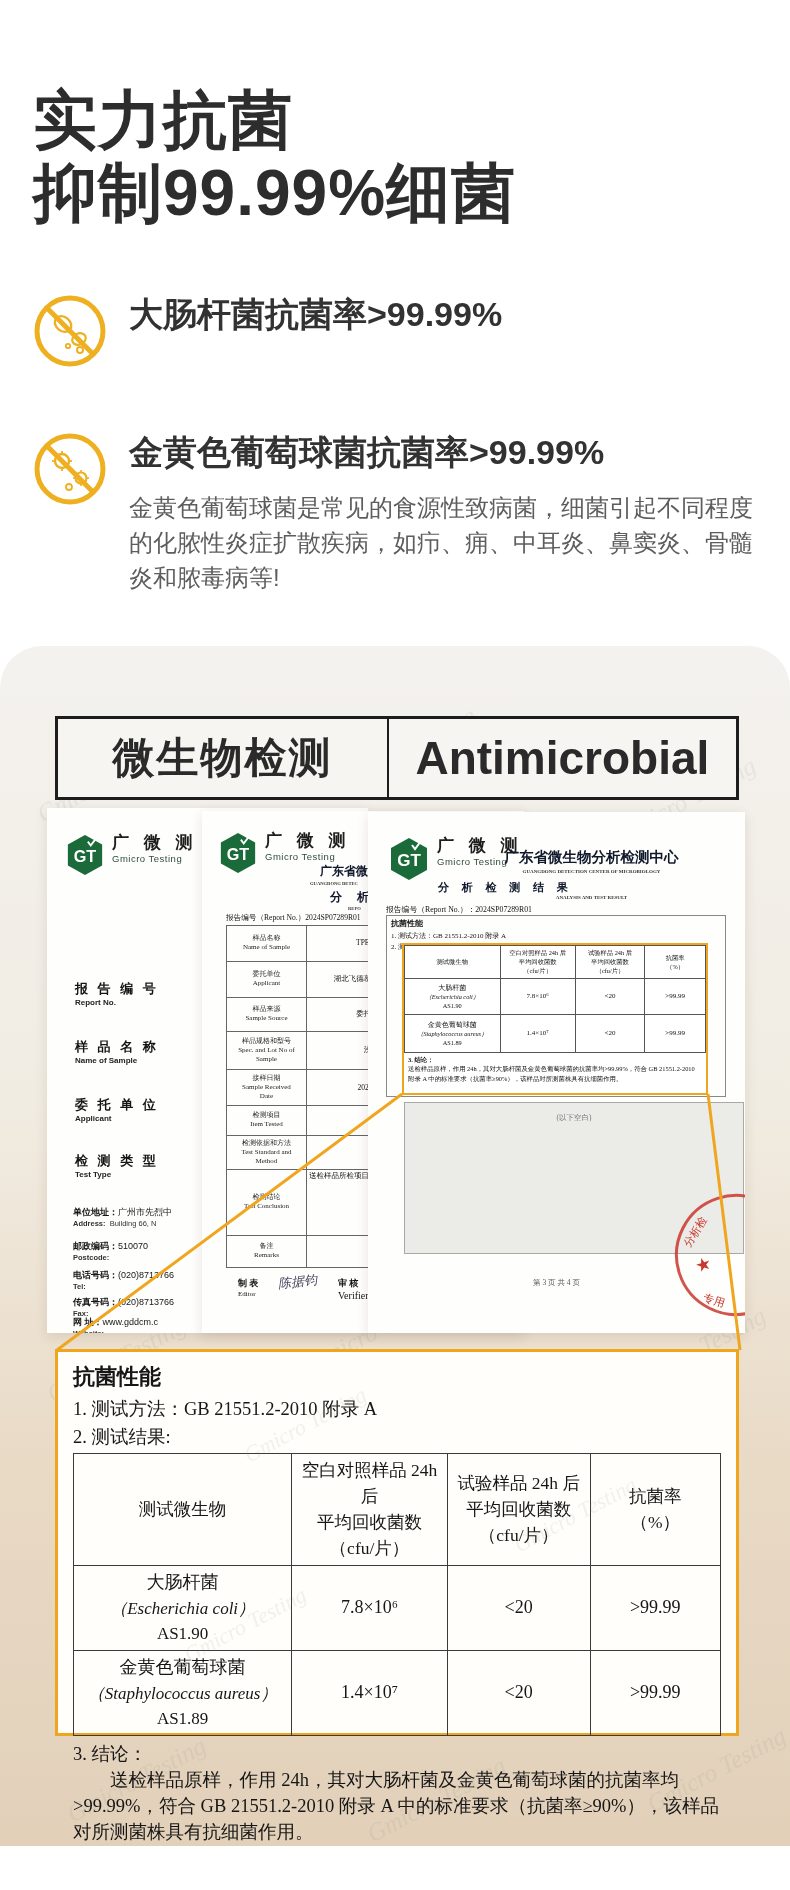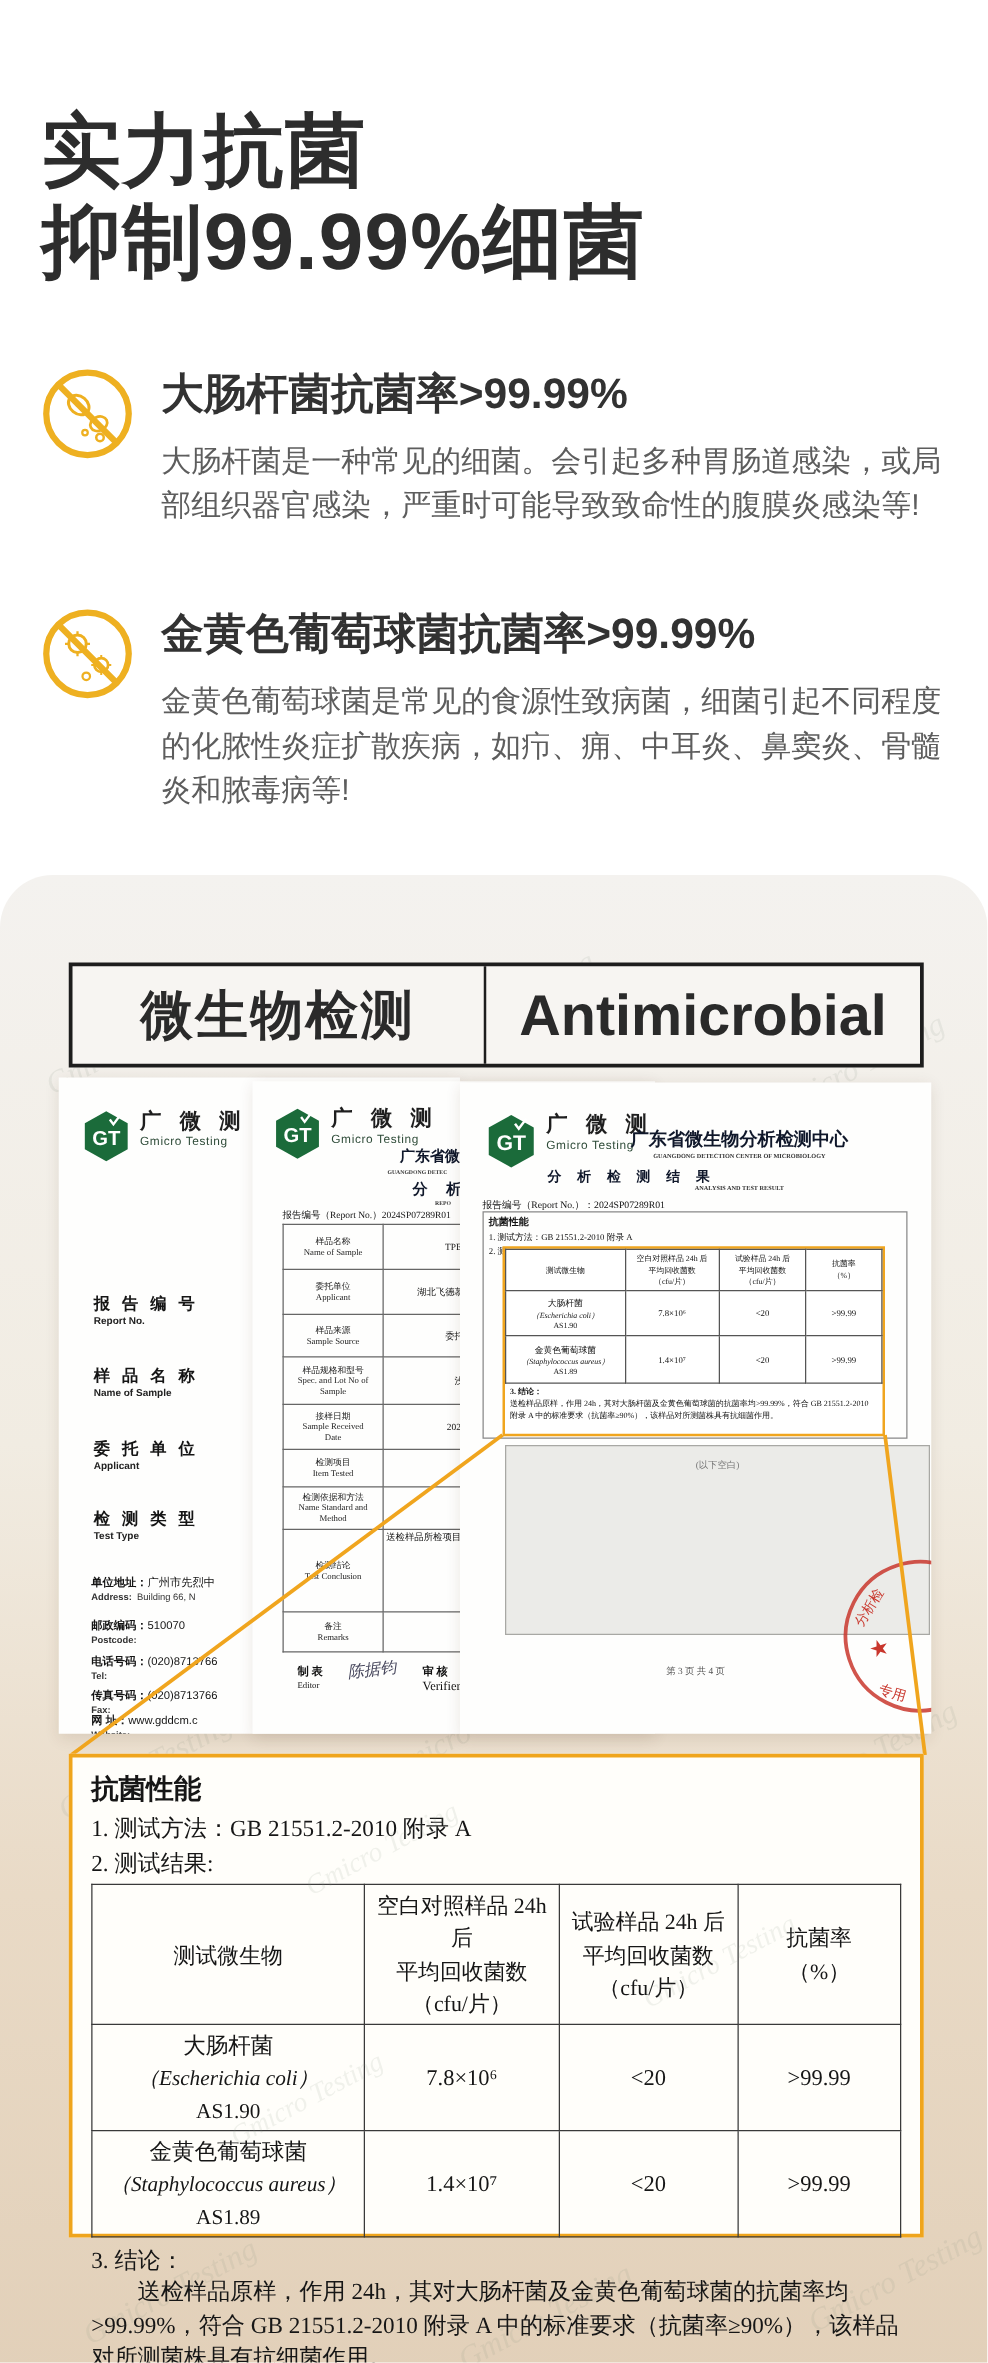--- a/index.html
+++ b/index.html
@@ -94,21 +94,20 @@
       <line x1="14" y1="14" x2="60" y2="60" stroke="#eeb021" stroke-width="5" stroke-linecap="round"></line>
       <ellipse cx="30" cy="30" rx="9" ry="7" fill="none" stroke="#eeb021" stroke-width="2.4" transform="rotate(40 30 30)"></ellipse>
       <circle cx="29" cy="30" r="1.6" fill="#eeb021"></circle>
       <ellipse cx="46" cy="45" rx="7" ry="5.5" fill="none" stroke="#eeb021" stroke-width="2.2" transform="rotate(-25 46 45)"></ellipse>
       <circle cx="46" cy="45" r="1.4" fill="#eeb021"></circle>
       <circle cx="47" cy="56" r="3" fill="none" stroke="#eeb021" stroke-width="2"></circle>
       <circle cx="35" cy="52" r="2.2" fill="none" stroke="#eeb021" stroke-width="1.8"></circle>
     </svg>
     <div class="fbody">
       <h3>大肠杆菌抗菌率&gt;99.99%</h3>
-      <p>大肠杆菌是一种常见的细菌。会引起多种胃肠道感染，或局部组织器官感染，严重时可能导致致命性的腹膜炎感染等!</p>
     </div>
   </div>
 
   <div class="feature">
     <svg class="ficon" viewBox="0 0 74 74">
       <circle cx="37" cy="37" r="33" fill="none" stroke="#eeb021" stroke-width="5"></circle>
       <line x1="14" y1="14" x2="60" y2="60" stroke="#eeb021" stroke-width="5" stroke-linecap="round"></line>
       <circle cx="29" cy="29" r="7" fill="none" stroke="#eeb021" stroke-width="2.4"></circle>
       <g stroke="#eeb021" stroke-width="1.8">
         <line x1="29" y1="19" x2="29" y2="22"></line>
@@ -267,21 +266,21 @@
               <td></td>
             </tr>
         <tr style="height:30px">
               <td class="lab">检测项目
 Item Tested</td>
               <td class="val"></td>
               <td></td>
             </tr>
         <tr style="height:34px">
               <td class="lab">检测依据和方法
-Name Standard and
+Test Standard and
 Method</td>
               <td class="val"></td>
               <td></td>
             </tr>
         <tr style="height:66px">
               <td class="lab">检测结论
 Test Conclusion</td>
               <td class="val" style="vertical-align:top;text-align:left">送检样品所检项目的实测</td>
               <td></td>
             </tr>

